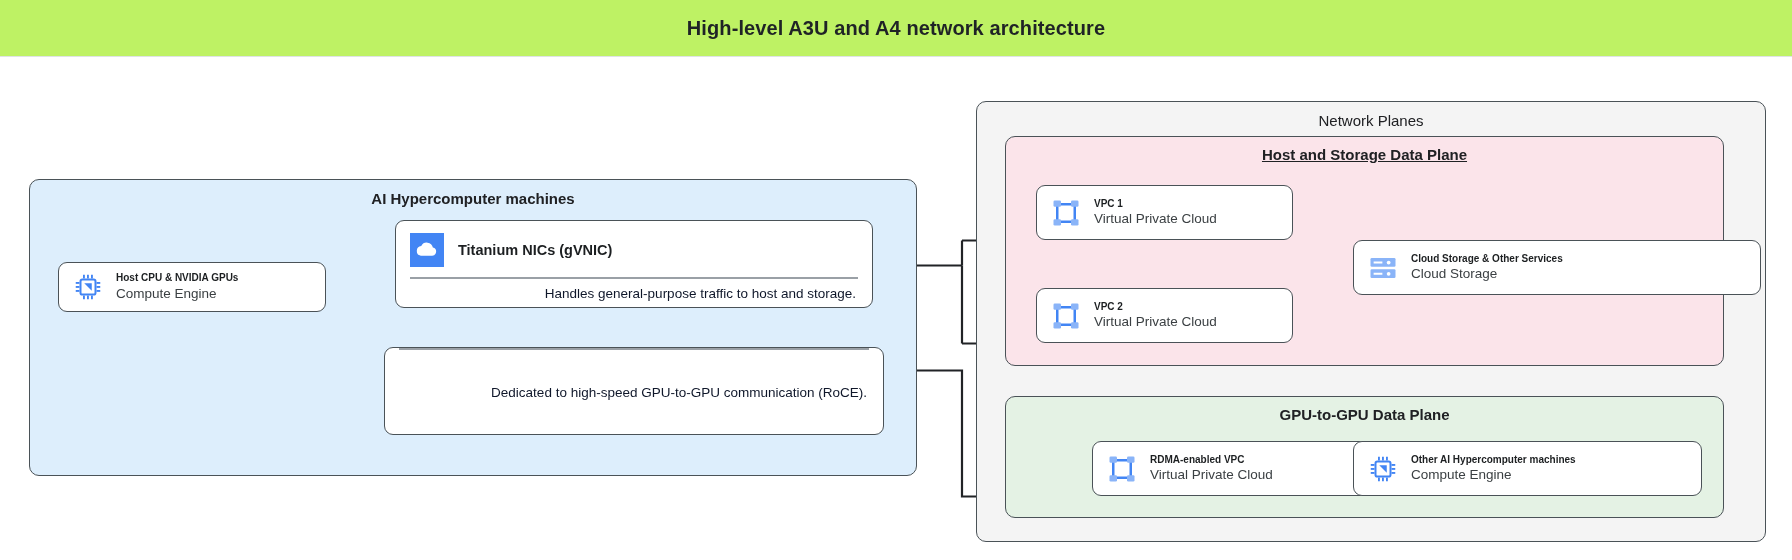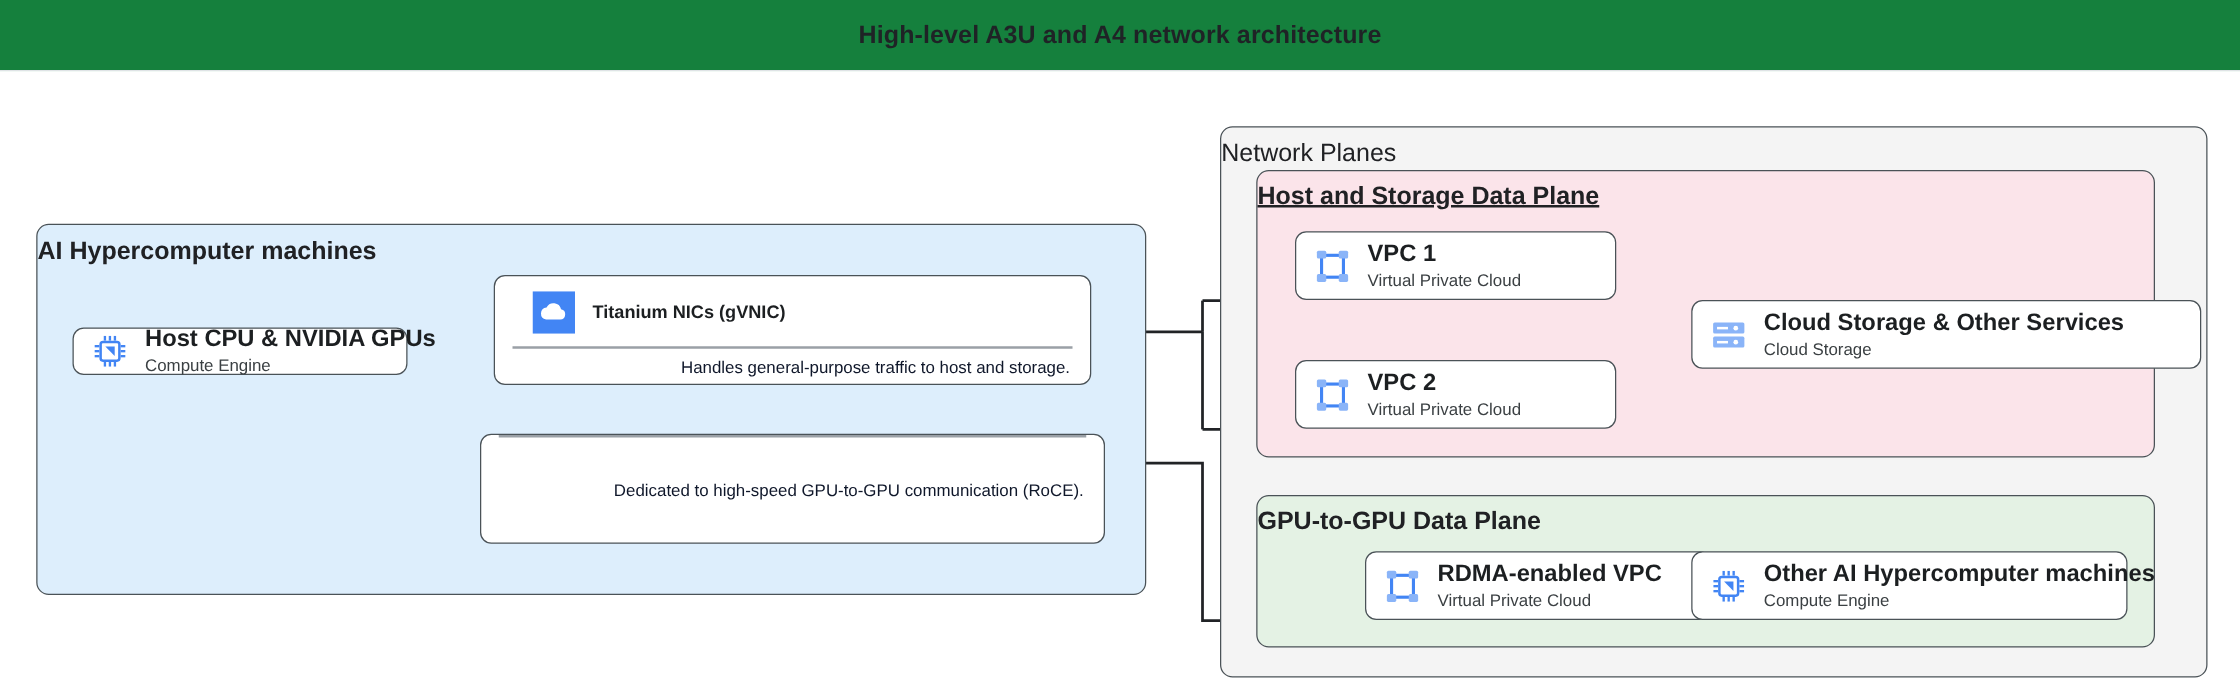--- a/index.html
+++ b/index.html
@@ -7,60 +7,60 @@
     width: 1792px; height: 560px;
     background: #ffffff;
     font-family: "Liberation Sans", sans-serif;
     overflow: hidden;
   }
   .page { position: relative; width: 1792px; height: 560px; background:#fff; }
 
   
   .header {
     position: absolute; left:0; top:0; width:1792px; height:57px;
-    background:#15803d; border-bottom:1px solid #dfe3e6;
+    background:#bef264; border-bottom:1px solid #dfe3e6;
     display:flex; align-items:center; justify-content:center;
   }
   .header-title { font-size:20px; font-weight:bold; color:#1f2326; letter-spacing:.1px; }
 
   
   .canvas { position:absolute; left:0; top:57px; width:1792px; height:503px; background:#fff; }
 
   
   .group {
     position:absolute; border:1.6px solid #4a5257; border-radius:10px;
   }
   .group-title {
-    position:absolute; left:0; right:0; text-align:left;
-    font-size:20px; color:#202124;
+    position:absolute; left:0; right:0; text-align:center;
+    font-size:15px; color:#202124;
   }
   .group-title.bold { font-weight:bold; }
 
   .grp-ai      { left:29px;  top:122px; width:888px; height:297px; background:#ddeefc; }
   .grp-planes  { left:976px; top:44px;  width:790px; height:441px; background:#f4f4f4; }
   .grp-host    { left:1005px;top:79px;  width:719px; height:230px; background:#fbe4ea; }
   .grp-gpu     { left:1005px;top:339px; width:719px; height:122px; background:#e4f2e4; }
 
   
   .node {
     position:absolute; background:#ffffff;
     border:1.6px solid #4a5257; border-radius:9px;
     display:flex; align-items:center; padding:0 14px; gap:13px;
   }
   .node-texts { display:flex; flex-direction:column; justify-content:center; gap:2px; }
-  .node-title { font-size:19px; font-weight:bold; color:#1c1f21; white-space:nowrap; line-height:1.15; }
+  .node-title { font-size:10px; font-weight:bold; color:#1c1f21; white-space:nowrap; line-height:1.15; }
   .node-sub   { font-size:13.5px; color:#3b4043; white-space:nowrap; line-height:1.15; }
 
   
   .niccard {
     position:absolute; background:#ffffff;
     border:1.6px solid #4a5257; border-radius:9px;
     display:flex; flex-direction:column;
   }
-  .nic-head { display:flex; align-items:center; gap:14px; padding:12px 14px 10px 14px;margin-left:16px; }
+  .nic-head { display:flex; align-items:center; gap:14px; padding:12px 14px 10px 14px; }
   .nic-title { font-size:14.5px; font-weight:bold; color:#1c1f21; white-space:nowrap; }
   .nic-rule { height:2px; background:#9aa0a6; margin:0 14px; }
   .nic-foot { flex:1; display:flex; align-items:center; justify-content:flex-end;
               padding:0 16px; font-size:13.5px; color:#0f172a; white-space:nowrap; }
 
   
   .icon { flex:0 0 auto; display:block; }
   .ic-cloud { width:34px; height:34px; }
   .ic-sq    { width:30px; height:30px; }
 
@@ -105,21 +105,21 @@
         <path d="M 905 285 L 962 285 L 962 411 L 1030 411" marker-end="url(#ah)"></path>
 
         <path d="M 1293 411 L 1350 411" marker-end="url(#ah)"></path>
       </g>
     </svg>
 
     <div class="group grp-ai">
       <div class="group-title bold" style="top:10px;">AI Hypercomputer machines</div>
     </div>
 
-    <div class="node" style="left:58px; top:205px; width:268px; height:38px;">
+    <div class="node" style="left:58px; top:205px; width:268px; height:50px;">
       <svg class="icon ic-sq" viewBox="0 0 24 24">
         <rect x="6" y="6" width="12" height="12" rx="1.5" fill="none" stroke="#4285f4" stroke-width="1.6"></rect>
         <path d="M9 9 h6 v6 z" fill="#4285f4"></path>
         <g fill="#4285f4">
           <rect x="8" y="2.2" width="1.5" height="3"></rect>
             <rect x="11.2" y="2.2" width="1.5" height="3"></rect>
             <rect x="14.4" y="2.2" width="1.5" height="3"></rect>
           <rect x="8" y="18.8" width="1.5" height="3"></rect>
             <rect x="11.2" y="18.8" width="1.5" height="3"></rect>
             <rect x="14.4" y="18.8" width="1.5" height="3"></rect>

